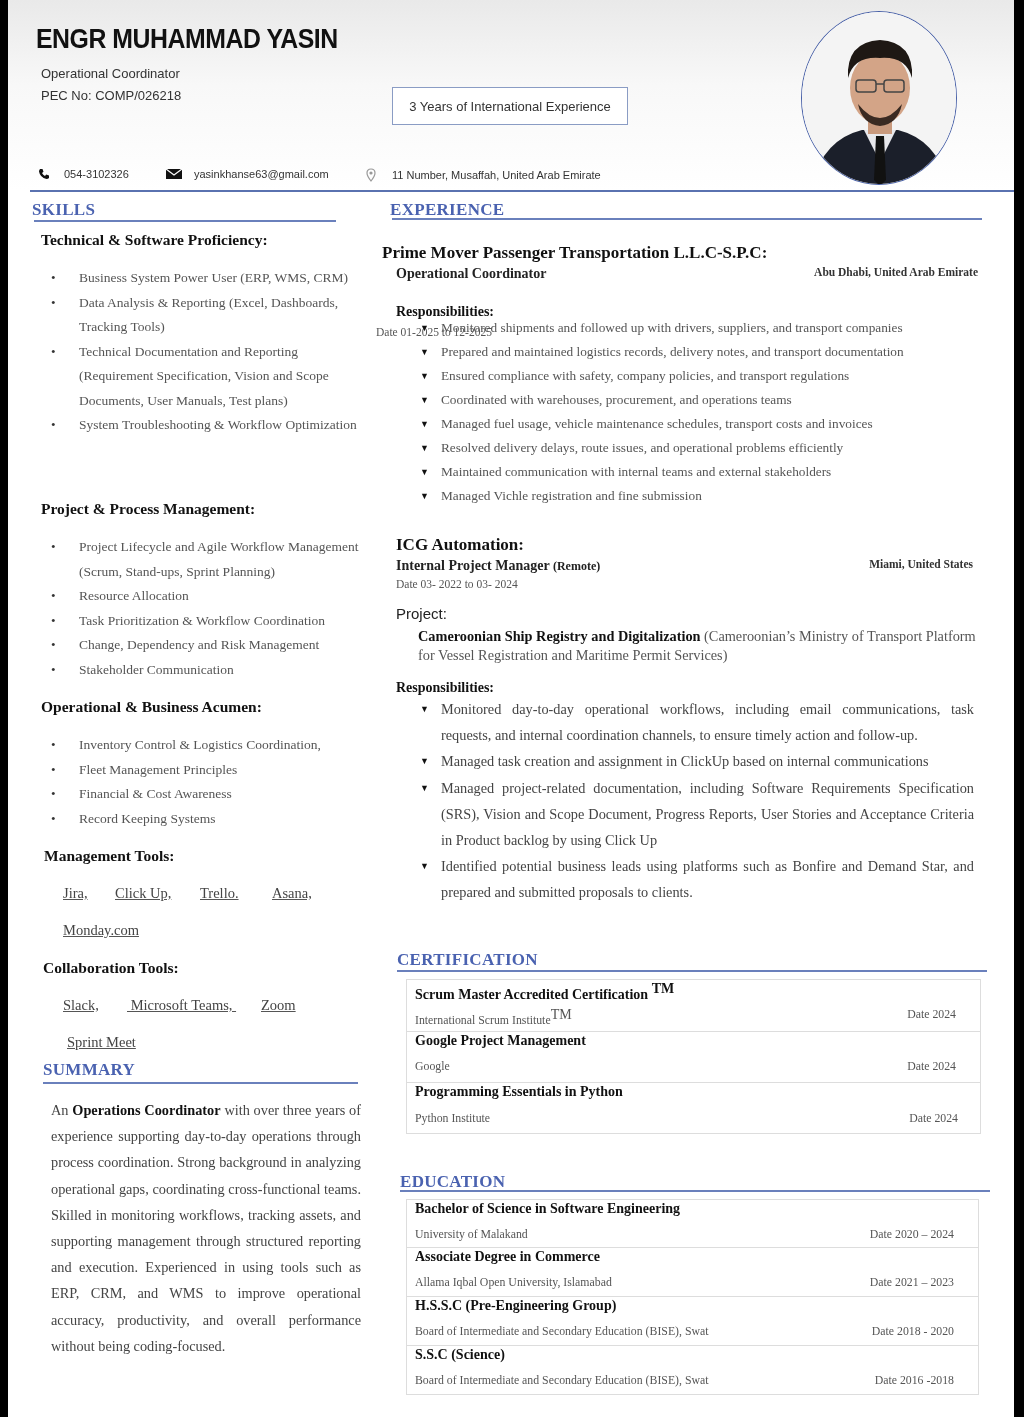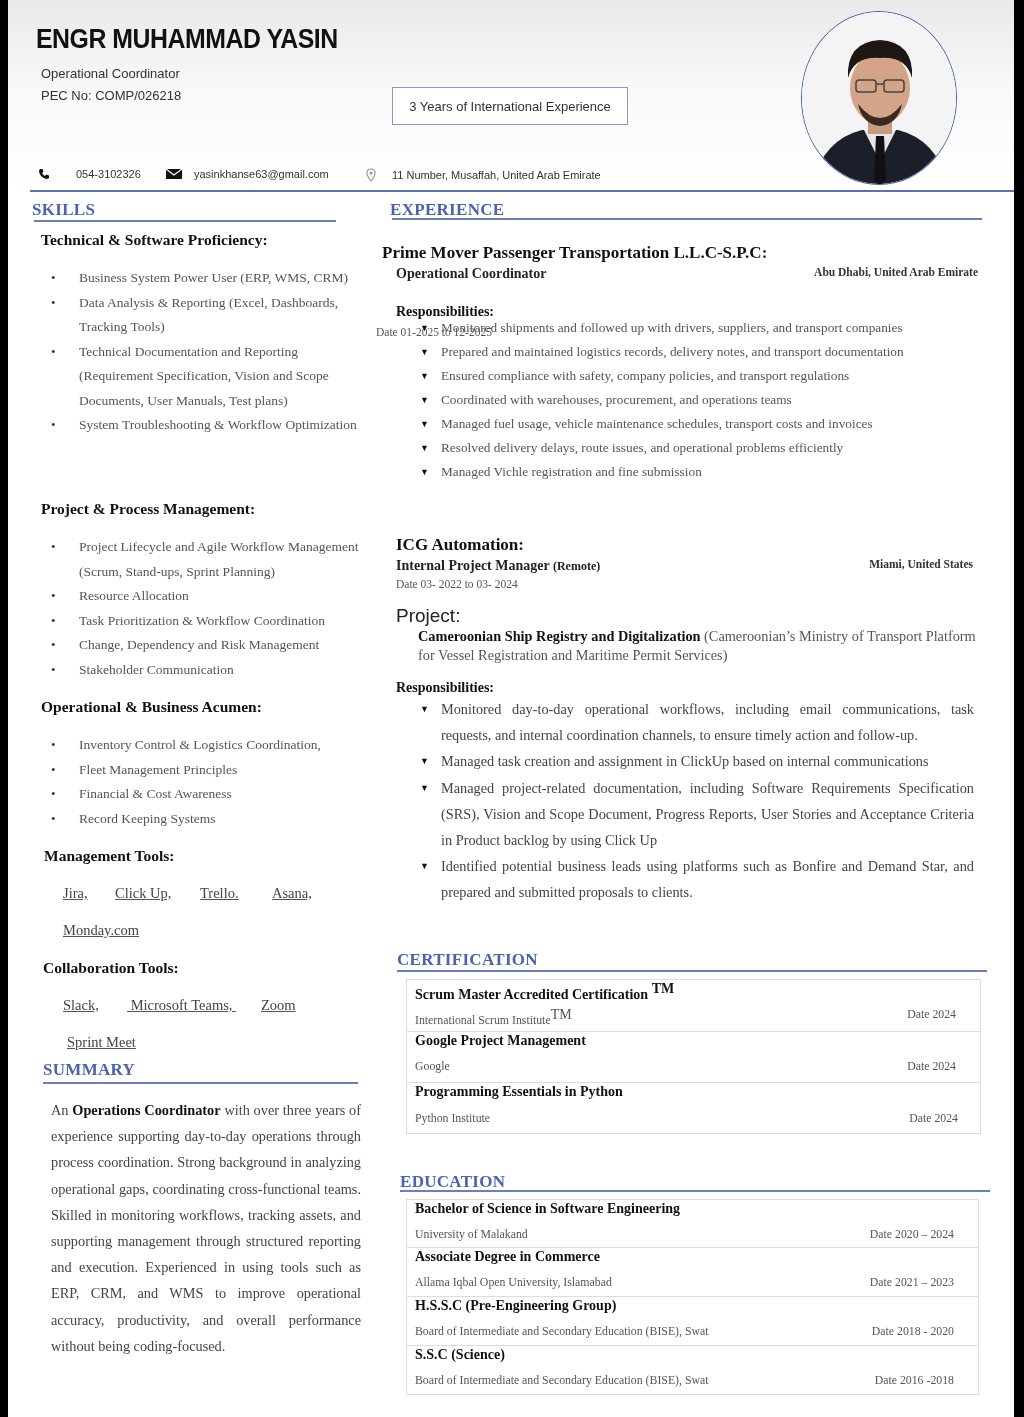--- a/index.html
+++ b/index.html
@@ -69,21 +69,21 @@
   .date { position: absolute; font-size: 11.5px; color: #555; }
   .resp-label { position: absolute; font-weight: bold; font-size: 14px; color: #111; }
   ul.tri { position: absolute; list-style: none; }
   ul.tri li {
     position: relative; font-size: 13.3px; color: #555; line-height: 24px; padding-left: 45px;
   }
   ul.tri li::before {
     content: "▼"; position: absolute; left: 24px; top: 0; font-size: 9px; color: #111;
   }
   ul.tri2 li { font-size: 14.3px; line-height: 26.2px; color: #444; text-align: justify; }
-  .project-label { position: absolute; font-family: "Liberation Sans", sans-serif; font-size: 19px; color: #222; }
+  .project-label { position: absolute; font-family: "Liberation Sans", sans-serif; font-size: 15px; color: #222; }
   .project-text { position: absolute; font-size: 14.3px; color: #555; line-height: 19px; }
   .project-text b { color: #111; }
   .table {
     position: absolute; border: 1px solid #ddd; background: #fff;
   }
   .trow { position: relative; border-bottom: 1px solid #ddd; }
   .trow:last-child { border-bottom: none; }
   .trow .t-title { position: absolute; left: 8px; font-weight: bold; font-size: 14px; color: #111; }
   .trow .t-sub { position: absolute; left: 8px; font-size: 11.8px; color: #555; }
   .trow .t-date { position: absolute; font-size: 11.8px; color: #555; text-align: right; }
@@ -116,21 +116,21 @@
       <rect x="54" y="68" width="20" height="12" rx="3" fill="none" stroke="#444" stroke-width="1.5"></rect>
       <rect x="82" y="68" width="20" height="12" rx="3" fill="none" stroke="#444" stroke-width="1.5"></rect>
       <line x1="74" y1="72" x2="82" y2="72" stroke="#444" stroke-width="1.5"></line>
     </svg>
   </div>
 
   <div class="contact-item" style="left:30px; top:168px; font-family:'Liberation Sans',sans-serif; font-size:11px; color:#333;">
     <svg width="12" height="12" viewBox="0 0 12 12">
         <path d="M2 1 L4.5 1 L5.5 3.8 L4 5 Q5 7.2 7 8 L8.2 6.5 L11 7.5 L11 10 Q10 11 8.5 11 Q2 9.5 1 3.5 Q1 2 2 1 Z" fill="#111"></path>
       </svg>
-    <span style="margin-left:18px;">054-3102326</span>
+    <span style="margin-left:6px;">054-3102326</span>
   </div>
   <div class="contact-item" style="left:146px; top:168px; font-family:'Liberation Sans',sans-serif; font-size:11px; color:#333;margin-left:12px;">
     <svg width="16" height="12" viewBox="0 0 16 12">
         <rect x="0" y="1" width="16" height="10" fill="#111"></rect>
         <path d="M0 1 L8 7 L16 1" stroke="#fff" stroke-width="1.2" fill="none"></path>
       </svg>
     <span style="margin-left:4px;">yasinkhanse63@gmail.com</span>
   </div>
   <div class="contact-item" style="left:358px; top:168px; font-family:'Liberation Sans',sans-serif; font-size:11px; color:#333;">
     <svg width="10" height="14" viewBox="0 0 10 14">
@@ -195,20 +195,21 @@
   <div class="loc" style="left:700px; top:266px; width:270px;">Abu Dhabi, United Arab Emirate</div>
   <div class="date" style="left:368px; top:286px;margin-top:40px;">Date 01-2025 to 12-2025</div>
   <div class="resp-label" style="left:388px; top:304px;">Responsibilities:</div>
   <ul class="tri" style="left:388px; top:316px; width:590px;">
     <li>Monitored shipments and followed up with drivers, suppliers, and transport companies</li>
     <li>Prepared and maintained logistics records, delivery notes, and transport documentation</li>
     <li>Ensured compliance with safety, company policies, and transport regulations</li>
     <li>Coordinated with warehouses, procurement, and operations teams</li>
     <li>Managed fuel usage, vehicle maintenance schedules, transport costs and invoices</li>
     <li>Resolved delivery delays, route issues, and operational problems efficiently</li>
+    <li>Maintained communication with internal teams and external stakeholders</li>
     <li>Managed Vichle registration and fine submission</li>
   </ul>
 
   <div class="company" style="left:388px; top:535px;">ICG Automation:</div>
   <div class="role" style="left:388px; top:558px;"><span>Internal Project Manager</span> <span style="font-size:12px;">(Remote)</span></div>
   <div class="loc" style="left:700px; top:558px; width:265px;">Miami, United States</div>
   <div class="date" style="left:388px; top:578px;">Date 03- 2022 to 03- 2024</div>
   <div class="project-label" style="left:388px; top:605px;">Project:</div>
   <div class="project-text" style="left:410px; top:627px; width:560px;"><b>Cameroonian Ship Registry and Digitalization</b><span> (Cameroonian’s Ministry of Transport Platform for Vessel Registration and Maritime Permit Services)</span></div>
   <div class="resp-label" style="left:388px; top:680px;">Responsibilities:</div>

